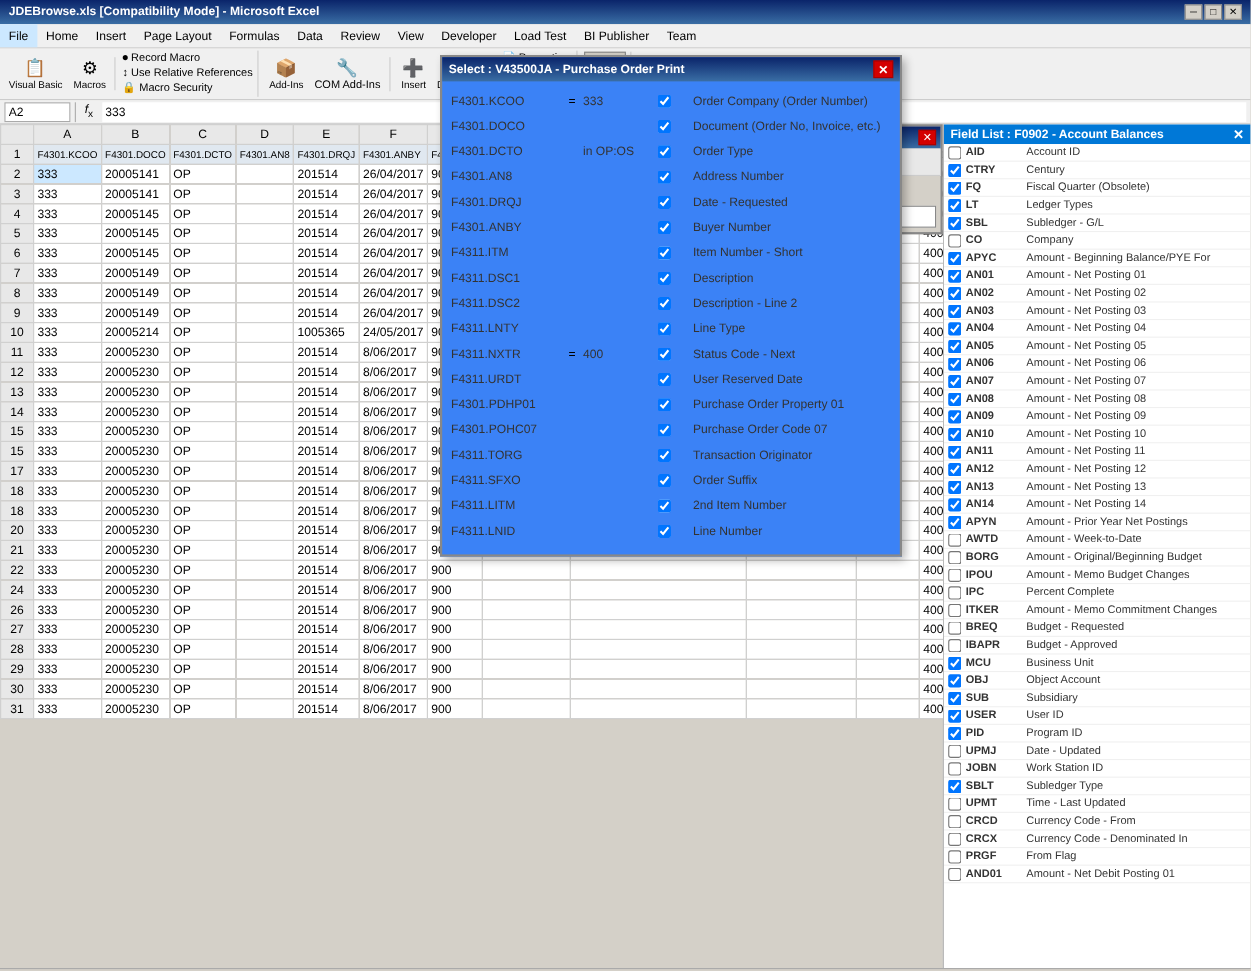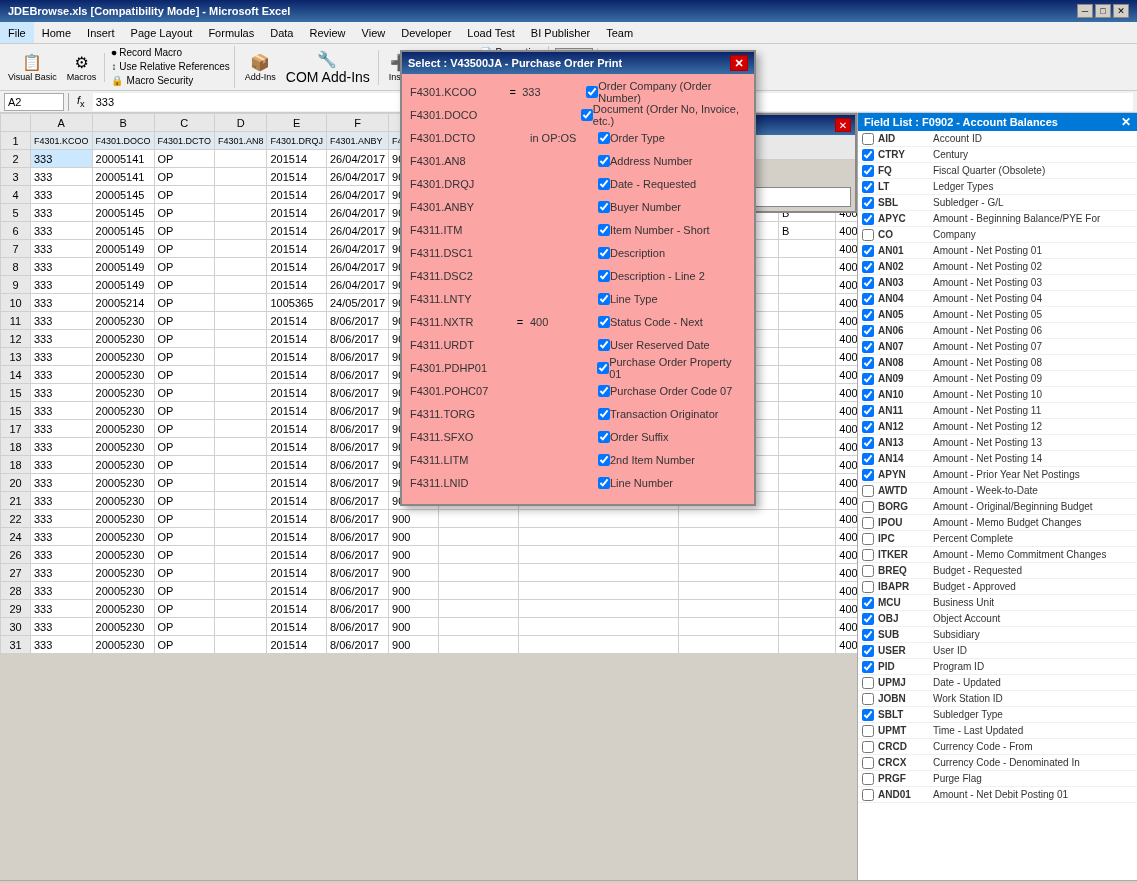--- a/index.html
+++ b/index.html
@@ -267,22 +267,22 @@
       overflow: hidden;
       text-overflow: ellipsis;
       white-space: nowrap;
     }
 
     
     .po-dialog {
       position: absolute;
       top: 50px;
       left: 400px;
-      width: 356px;
-      background: #fca5a5;
+      width: 420px;
+      background: #3b82f6;
       border: 2px solid #888;
       z-index: 200;
       box-shadow: 4px 4px 8px rgba(0,0,0,0.3);
     }
     .po-dialog-title {
       background: linear-gradient(to bottom, #0a246a, #3a6ea5);
       color: white;
       height: 22px;
       display: flex;
       align-items: center;
@@ -322,21 +322,21 @@
     }
     .po-value {
       width: 60px;
       font-size: 11px;
       color: #333;
     }
     .po-checkbox-area {
       margin-left: 8px;
       display: flex;
       align-items: center;
-      gap: 0;
+      gap: 20px;
     }
     .po-check {
       width: 12px; height: 12px;
       cursor: pointer;
     }
     .po-check-label {
       font-size: 11px;
       color: #333;
     }
 
@@ -390,21 +390,21 @@
       <div>🔒 <span>Macro Security</span></div>
     </div>
   </div>
   <div class="tb-group">
     <div style="display:flex;flex-direction:column;align-items:center;padding:0 4px;cursor:pointer">
       <div style="font-size:16px">📦</div>
       <div style="font-size:9px">Add-Ins</div>
     </div>
     <div style="display:flex;flex-direction:column;align-items:center;padding:0 4px;cursor:pointer">
       <div style="font-size:16px">🔧</div>
-      <div style="font-size:14px">COM Add-Ins</div>
+      <div style="font-size:10px">COM Add-Ins</div>
     </div>
   </div>
   <div class="tb-group">
     <div style="display:flex;flex-direction:column;align-items:center;padding:0 4px;cursor:pointer">
       <div style="font-size:16px">➕</div>
       <div style="font-size:9px">Insert</div>
     </div>
     <div style="display:flex;flex-direction:column;align-items:center;padding:0 4px;cursor:pointer">
       <div style="font-size:16px">📐</div>
       <div style="font-size:9px">Design Mode</div>
@@ -944,30 +944,30 @@
           <input type="checkbox" class="field-checkbox" checked="" style="">
           <span class="field-code">LT</span>
           <span class="field-desc">Ledger Types</span>
         </div>
         <div class="field-row">
           <input type="checkbox" class="field-checkbox" checked="" style="">
           <span class="field-code">SBL</span>
           <span class="field-desc">Subledger - G/L</span>
         </div>
         <div class="field-row">
+          <input type="checkbox" class="field-checkbox" style="">
+          <span class="field-code">CO</span>
+          <span class="field-desc">Company</span>
+        </div>
+        <div class="field-row">
           <input type="checkbox" class="field-checkbox" checked="" style="">
           <span class="field-code">APYC</span>
           <span class="field-desc">Amount - Beginning Balance/PYE For</span>
         </div>
         <div class="field-row">
-          <input type="checkbox" class="field-checkbox" style="">
-          <span class="field-code">CO</span>
-          <span class="field-desc">Company</span>
-        </div>
-        <div class="field-row">
           <input type="checkbox" class="field-checkbox" checked="" style="">
           <span class="field-code">AN01</span>
           <span class="field-desc">Amount - Net Posting 01</span>
         </div>
         <div class="field-row">
           <input type="checkbox" class="field-checkbox" checked="" style="">
           <span class="field-code">AN02</span>
           <span class="field-desc">Amount - Net Posting 02</span>
         </div>
         <div class="field-row">
@@ -1121,21 +1121,21 @@
           <span class="field-desc">Currency Code - From</span>
         </div>
         <div class="field-row">
           <input type="checkbox" class="field-checkbox" style="">
           <span class="field-code">CRCX</span>
           <span class="field-desc">Currency Code - Denominated In</span>
         </div>
         <div class="field-row">
           <input type="checkbox" class="field-checkbox" style="">
           <span class="field-code">PRGF</span>
-          <span class="field-desc">Purge Flag</span>
+          <span class="field-desc">From Flag</span>
         </div>
         <div class="field-row">
           <input type="checkbox" class="field-checkbox" style="">
           <span class="field-code">AND01</span>
           <span class="field-desc">Amount - Net Debit Posting 01</span>
         </div>
       </div>
   </div>
 </div>
 

